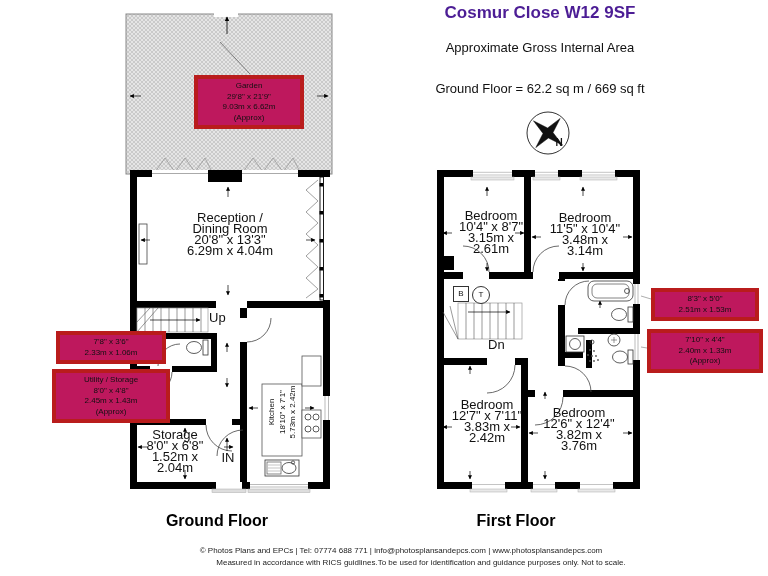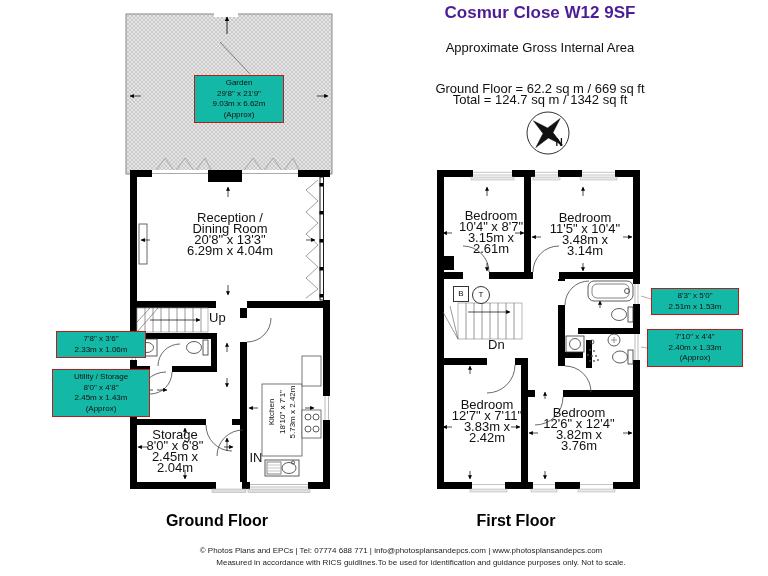--- a/index.html
+++ b/index.html
@@ -1,21 +1,21 @@
 <!DOCTYPE html>
 <html><head>
 <meta charset="utf-8">
 <style>
   html,body{margin:0;padding:0;background:#fff;}
   #canvas{position:relative;width:768px;height:576px;background:#fff;overflow:hidden;
           font-family:"Liberation Sans",sans-serif;color:#1a1a1a;}
   #linework{position:absolute;left:0;top:0;}
   .lbl{position:absolute;text-align:center;font-size:13px;line-height:11px;color:#111;}
   .lbl.small{font-size:8px;line-height:10.5px;}
-  .box{border:1px solid #b91c1c;background:#14b8a6;padding:2px 11px;}
+  .box{border:4px solid #b91c1c;background:#be185d;padding:2px 18px;}
   .title{position:absolute;font-size:17px;font-weight:bold;text-align:center;color:#4c1d95;}
   .floor-label{position:absolute;font-size:16px;font-weight:bold;text-align:center;color:#000;}
   .footer-line{position:absolute;left:0;width:768px;text-align:center;font-size:8px;line-height:10px;color:#222;}
   .rot{transform:rotate(-90deg);}
   .badge{position:absolute;border:1px solid #333;background:#fff;font-size:8px;text-align:center;color:#111;}
   .round{border-radius:50%;}
 </style>
 </head>
 <body>
 
@@ -280,21 +280,20 @@
       <circle cx="548" cy="133" r="21" fill="none" stroke="#333" stroke-width="1"></circle>
       <path d="M562.6,145.2 L548.4,138.0 L535.8,147.6 L543.0,133.4 L533.4,120.8 L547.6,128.0 L560.2,118.4 L553.0,132.6 Z" fill="#111" stroke="#111" stroke-width="0.5"></path>
     </g>
   </svg>
 
   <div class="title" style="left:392px;top:3px;width:296px;">Cosmur Close W12 9SF</div>
 
   <div style="position:absolute;left:420px;top:42px;width:240px;">
     <div class="lbl" style="position:static;">Approximate Gross Internal Area</div>
     <div class="lbl" style="position:static;margin-top:30px;">Ground Floor = 62.2 sq m / 669 sq ft</div>
-    <div class="lbl" style="position:static;">Total = 124.7 sq m / 1342 sq ft</div>
   </div>
 
   <div class="lbl" style="left:552px;top:137px;width:14px;font-weight:bold;font-size:10px;">N</div>
 
   <div class="lbl small box" style="left:194px;top:75px;width:66px;">
     <div>Garden</div>
     <div>29'8" x 21'9"</div>
     <div>9.03m x 6.62m</div>
     <div>(Approx)</div>
   </div>
@@ -316,30 +315,30 @@
   <div class="lbl small box" style="left:52px;top:369px;width:74px;">
     <div>Utility / Storage</div>
     <div>8'0" x 4'8"</div>
     <div>2.45m x 1.43m</div>
     <div>(Approx)</div>
   </div>
 
   <div class="lbl" style="left:135px;top:429px;width:80px;">
     <div>Storage</div>
     <div>8'0" x 6'8"</div>
-    <div>2.45m x 2.04m</div>
+    <div>1.52m x 2.04m</div>
   </div>
 
   <div class="lbl small rot" style="left:239px;top:395px;width:90px;height:34px;">
     <div>Kitchen</div>
     <div>18'10" x 7'1"</div>
     <div>5.73m x 2.42m</div>
   </div>
 
-  <div class="lbl" style="left:219px;top:452px;width:18px;margin-left:28px;">IN</div>
+  <div class="lbl" style="left:219px;top:452px;width:18px;">IN</div>
 
   <div class="floor-label" style="left:152px;top:512px;width:130px;">Ground Floor</div>
 
   <div class="lbl" style="left:450px;top:210px;width:82px;">
     <div>Bedroom</div>
     <div>10'4" x 8'7"</div>
     <div>3.15m x 2.61m</div>
   </div>
 
   <div class="lbl" style="left:543px;top:212px;width:84px;">

